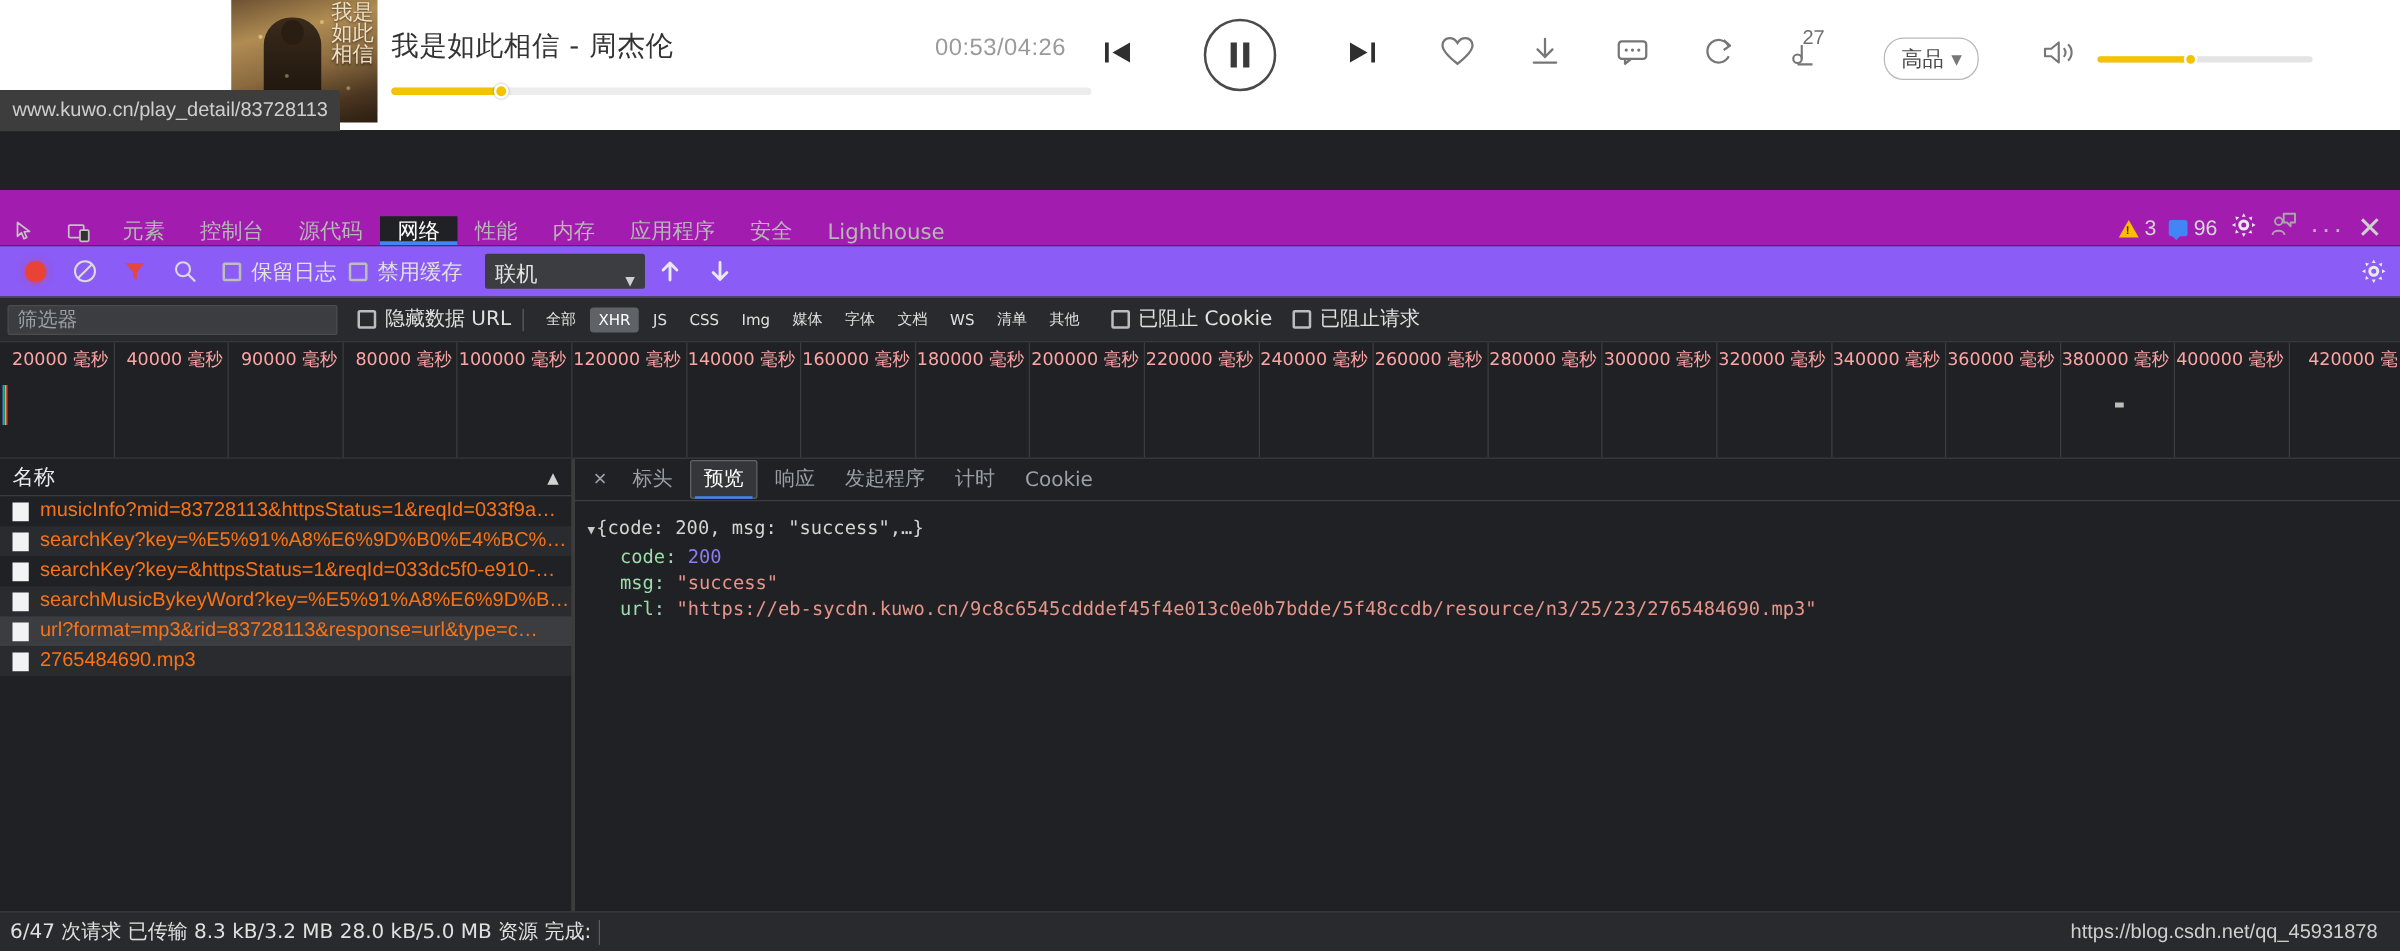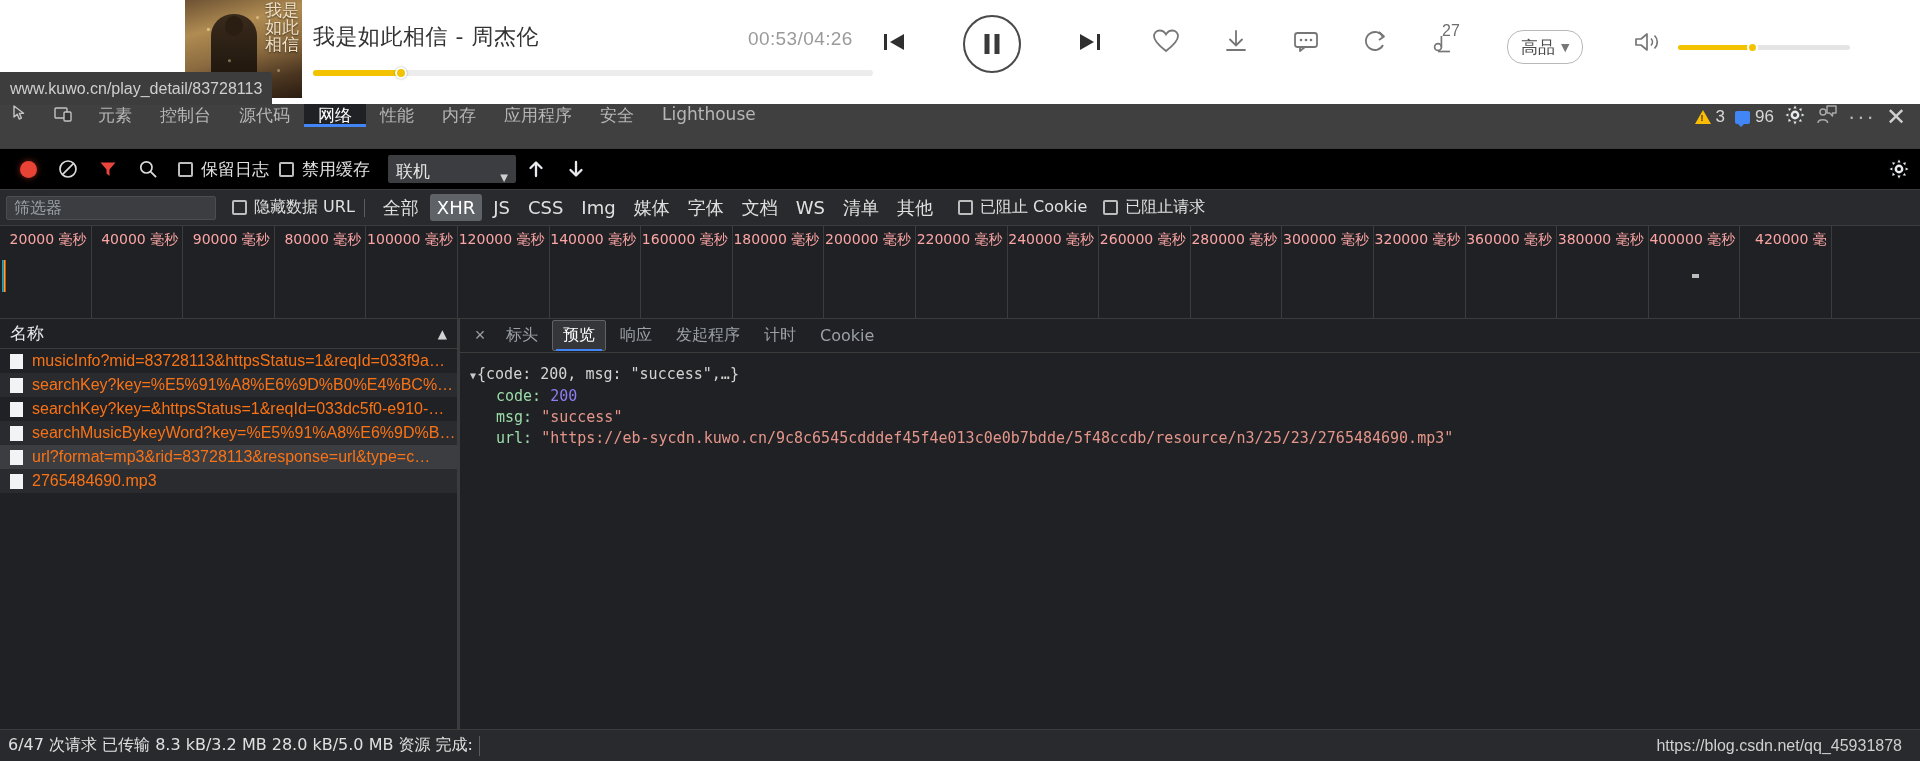--- a/index.html
+++ b/index.html
@@ -123,23 +123,24 @@
     white-space: nowrap; z-index: 30;
   }
 
   
   .devtools {
     position: absolute; left: 0; top: 104px; width: 1920px; height: 657px;
     background: #202124;
   }
 
   .tabbar {
-    position: relative; height: 45px; background: #404040;
-    display: flex; align-items: flex-start;
+    position: relative; height: 45px; background: #a21caf;
+    display: flex; align-items: flex-end;
     border-bottom: 1px solid #3c3c3c;
+    margin-top: 48px;
   }
   .tb-icon {
     width: 42px; display: flex; align-items: center; justify-content: center;
     cursor: pointer;
   }
   .tab {
     display: flex; align-items: center; padding: 0 14px;
     color: #b6b6b6; font-size: 17px; cursor: pointer;
     font-family: "DejaVu Sans", sans-serif;
     position: relative;
@@ -168,21 +169,21 @@
   .msg-box::after {
     content: ""; position: absolute; left: 2px; bottom: -3px;
     border-left: 4px solid transparent; border-right: 4px solid transparent;
     border-top: 4px solid #4285f4;
   }
   .dots { color: #b6b6b6; font-size: 22px; letter-spacing: 2px; cursor: pointer; line-height: 10px; }
   .xbtn { color: #cfcfcf; font-size: 24px; cursor: pointer; line-height: 20px; }
 
   
   .nettoolbar {
-    height: 41px; background: #000000; display: flex; align-items: center;
+    height: 41px; background: #8b5cf6; display: flex; align-items: center;
     gap: 0px; padding-left: 8px; border-bottom: 1px solid #3c3c3c;
     position: relative;
   }
   .nt-item { display: flex; align-items: center; justify-content: center; width: 40px; height: 41px; cursor: pointer; }
   .rec-dot { width: 17px; height: 17px; border-radius: 50%; background: #e94335; box-shadow: 0 0 6px rgba(233,67,53,.55); }
   .chk {
     width: 15px; height: 15px; border: 2px solid #bdbdbd; border-radius: 2px;
     display: inline-block; flex: none;
   }
   .nt-check { display: flex; align-items: center; gap: 8px; margin-left: 10px; color: #e0e0e0; font-size: 17px; cursor: pointer;
@@ -195,30 +196,30 @@
   }
   .throttle .caret { font-size: 10px; color: #cfcfcf; margin-left: 22px; }
   .nt-right { position: absolute; right: 10px; display: flex; align-items: center; }
 
   
   .filterbar {
     height: 36px; background: #292a2d; display: flex; align-items: center;
     padding-left: 6px; border-bottom: 1px solid #3c3c3c;
   }
   .filter-input {
-    width: 210px; height: 24px; background: #3b3d40; border: 1px solid #4a4c50;
+    width: 264px; height: 24px; background: #3b3d40; border: 1px solid #4a4c50;
     border-radius: 2px; color: #e0e0e0; font-size: 16px; padding: 0 7px;
     font-family: "DejaVu Sans", sans-serif;
   }
   .filter-input::placeholder { color: #9aa0a6; }
   .fb-check { display: flex; align-items: center; gap: 7px; margin-left: 16px; color: #e0e0e0; font-size: 16px;
     cursor: pointer; font-family: "DejaVu Sans", sans-serif; white-space: nowrap; }
   .fb-sep { width: 1px; height: 18px; background: #5a5c60; margin: 0 9px; }
   .ftype {
-    color: #e0e0e0; font-size: 18px; padding: 3px 7px; margin: 0 2px; cursor: pointer;
+    color: #e0e0e0; font-size: 12px; padding: 3px 7px; margin: 0 2px; cursor: pointer;
     border-radius: 3px; font-family: "DejaVu Sans", sans-serif; white-space: nowrap;
   }
   .ftype.active { background: #5f6368; color: #fff; }
 
   
   .overview {
     height: 93px; background: #202124; border-bottom: 1px solid #3c3c3c;
     display: flex; position: relative; overflow: hidden;
   }
   .tl-cell {
@@ -601,20 +602,23 @@
     <div class="tl-cell">
         <span>280000 毫秒</span>
       </div>
     <div class="tl-cell">
         <span>300000 毫秒</span>
       </div>
     <div class="tl-cell">
         <span>320000 毫秒</span>
       </div>
     <div class="tl-cell">
+        <span>340000 毫秒</span>
+      </div>
+    <div class="tl-cell">
         <span>360000 毫秒</span>
       </div>
     <div class="tl-cell">
         <span>380000 毫秒</span>
       </div>
     <div class="tl-cell">
         <span>400000 毫秒</span>
       </div>
     <div class="tl-cell">
         <span>420000 毫</span>

